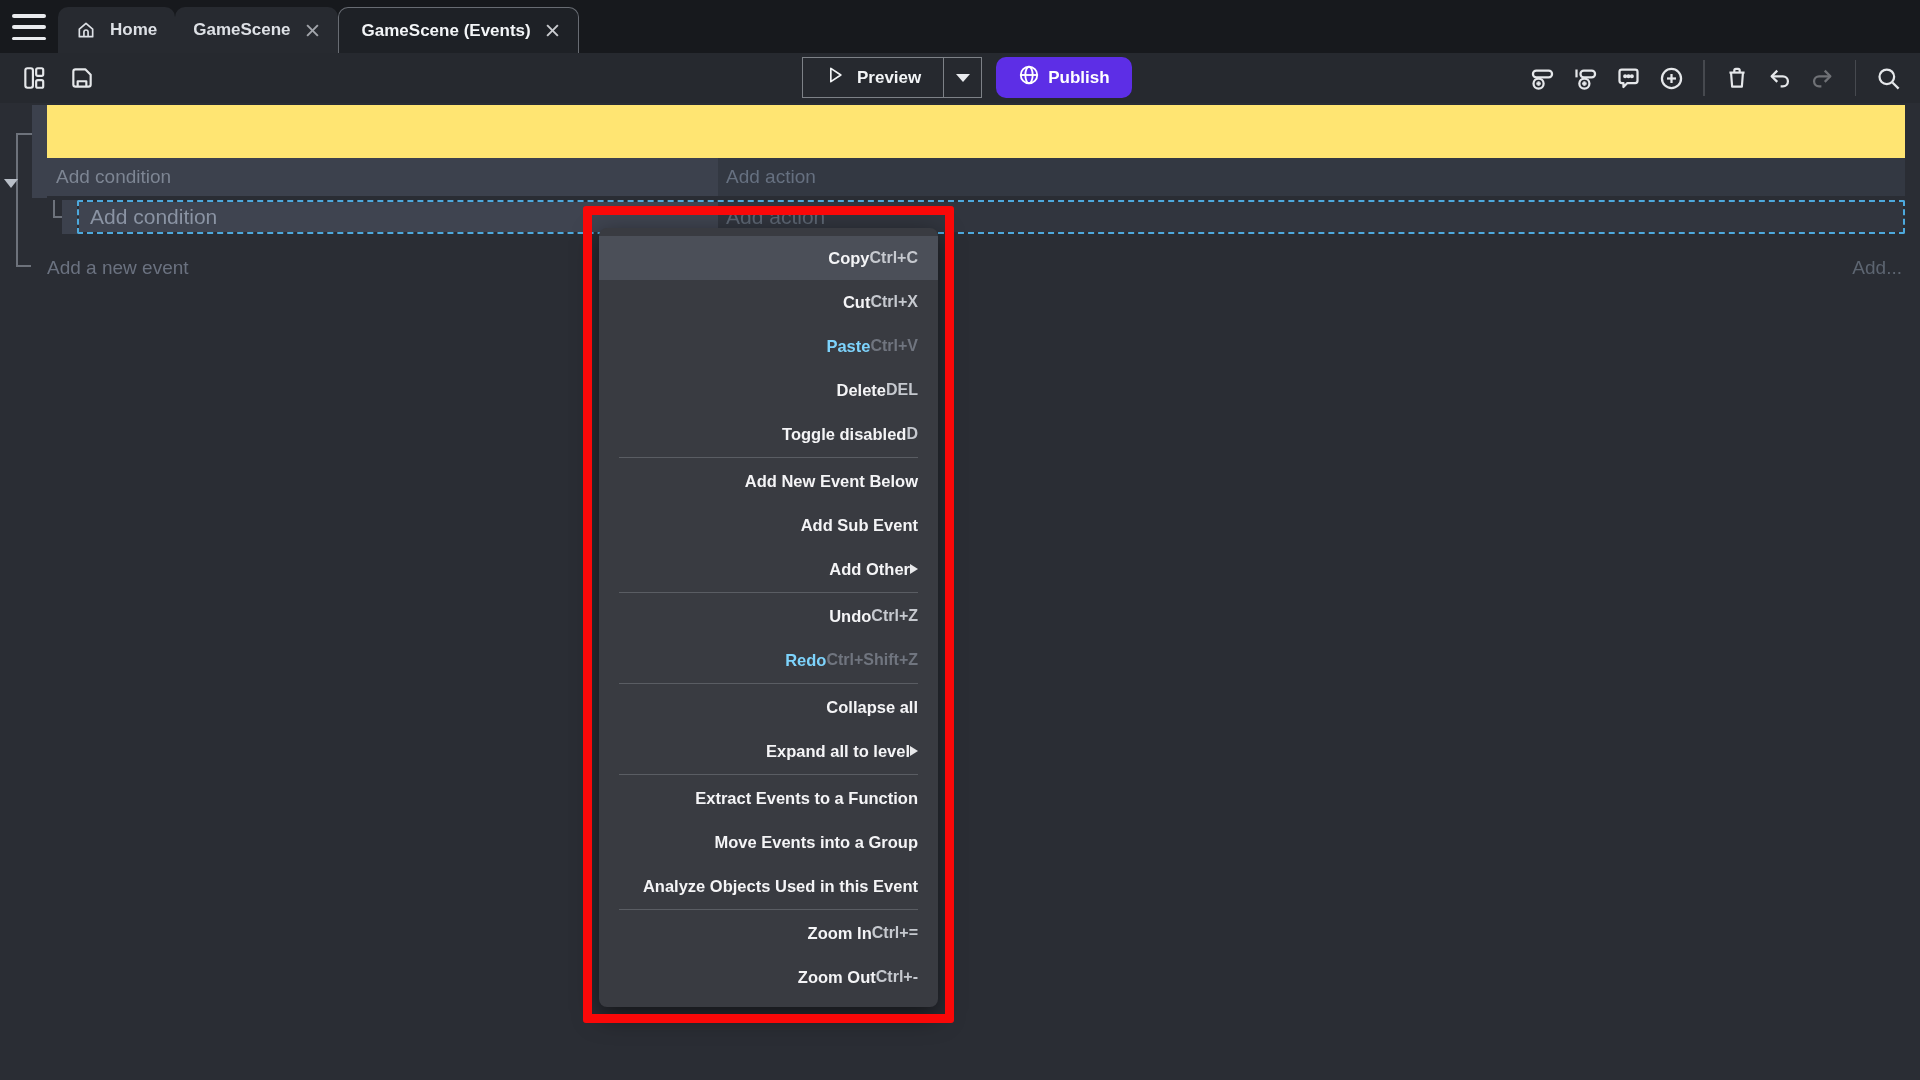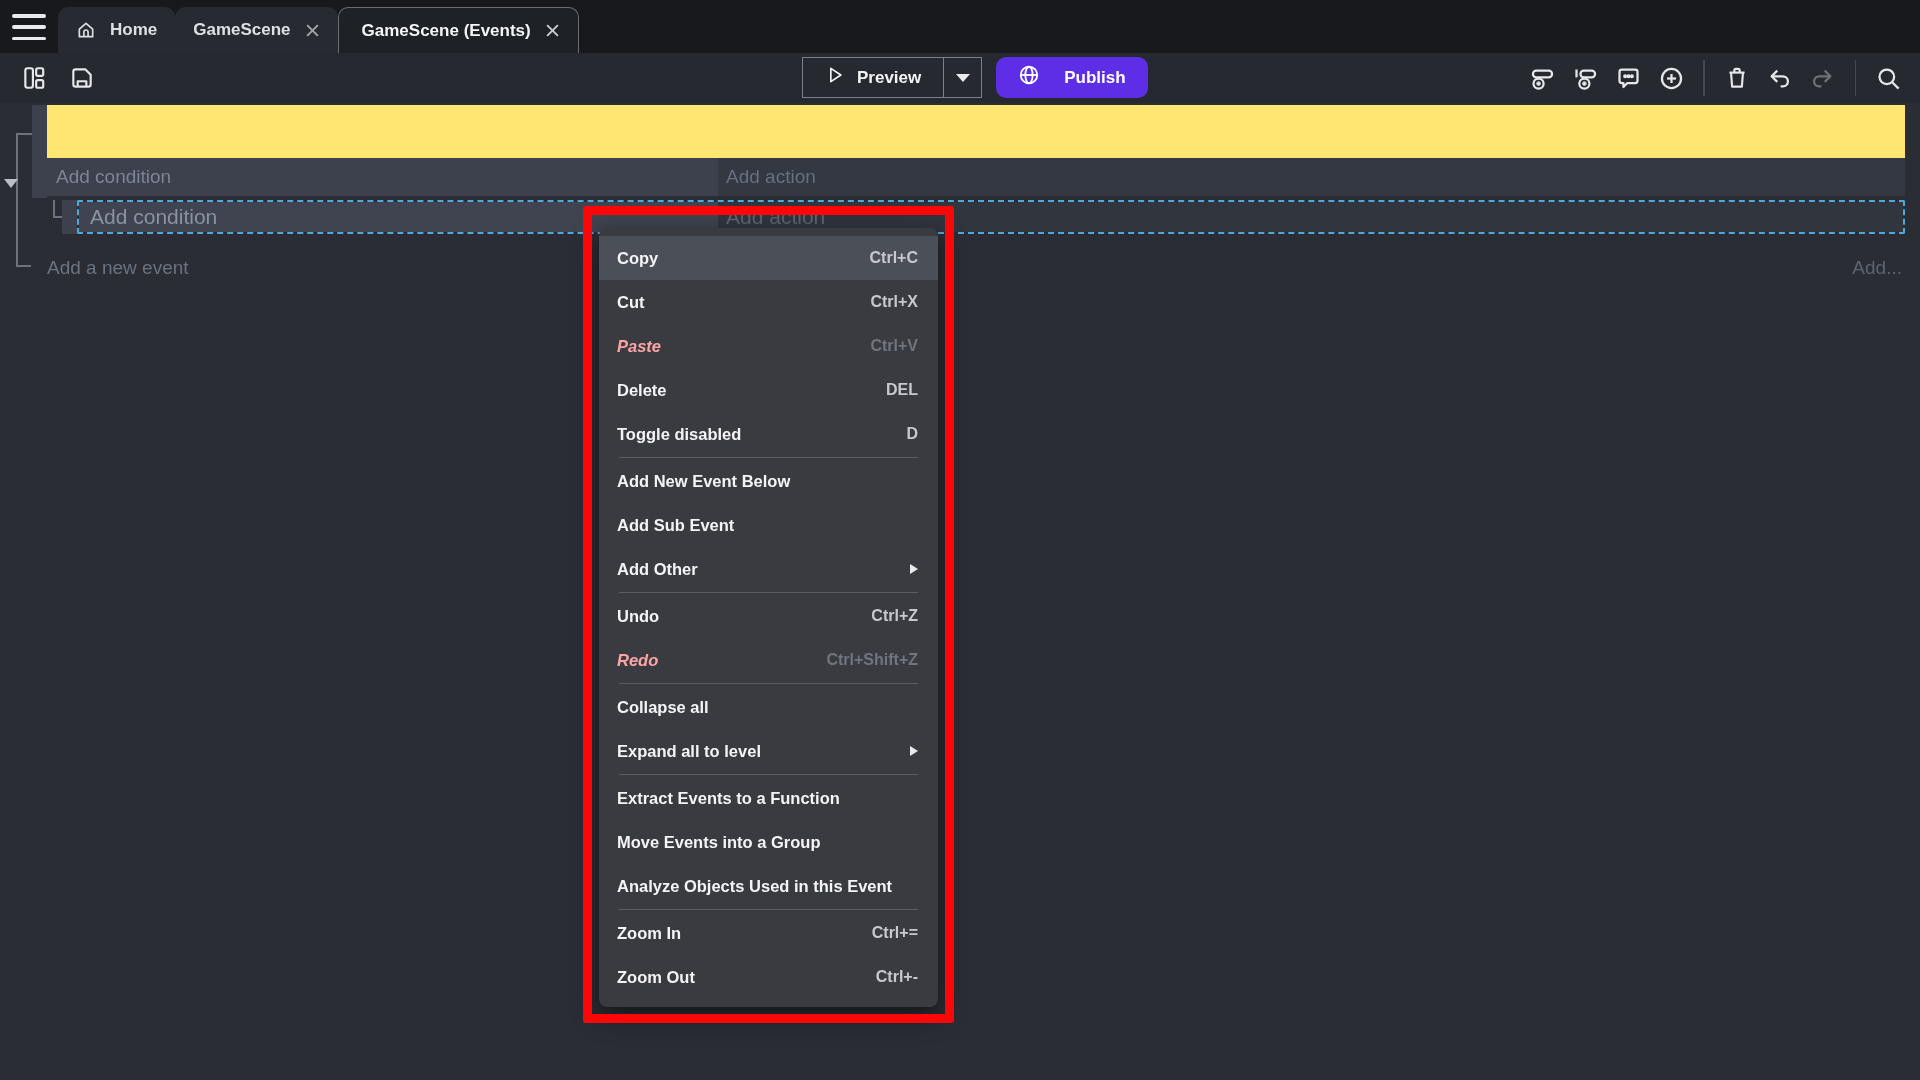--- a/index.html
+++ b/index.html
@@ -28,21 +28,21 @@
   .tb-center { position:absolute; left:802px; top:4px; display:flex; gap:14px; }
   .preview-btn { height:41px; border:1.5px solid #7d8187; border-radius:0; display:flex;
                  align-items:stretch; color:#f2f4f6; background:transparent; }
   .preview-main { display:flex; align-items:center; gap:12px; padding:0 22px; cursor:pointer;
                   font-size:17px; font-weight:700; }
   .preview-arrow { width:38px; display:flex; align-items:center; justify-content:center;
                    border-left:1.5px solid #7d8187; cursor:pointer; }
   .caret-down { width:0; height:0; border-left:7px solid transparent; border-right:7px solid transparent;
                 border-top:8px solid #e9ebee; }
   .publish-btn { height:41px; background:#5d2ee6; border-radius:10px; display:flex; align-items:center;
-                 gap:24px; padding:0 22px; color:#ffffff; font-size:17px; font-weight:700; cursor:pointer; }
+                 gap:8px; padding:0 22px; color:#ffffff; font-size:17px; font-weight:700; cursor:pointer; }
   .tb-right { position:absolute; right:14px; top:0; height:50px; display:flex; align-items:center; gap:7px; }
   .tb-sep { width:1.5px; height:36px; background:#46494f; margin:0 7px; }
   .dim { opacity:.38; }
 
   
   .sheet { position:relative; width:1920px; height:977px; background:#2a2d34; }
   .gutter { position:absolute; background:#3c414d; }
   .comment-bar { position:absolute; left:47px; top:2px; width:1858px; height:53px; background:#ffe572; cursor:text; }
   .evt-row { position:absolute; display:flex; }
   .row1 { left:47px; top:55px; width:1858px; height:38px; }
@@ -63,26 +63,26 @@
   .add-event-link { position:absolute; left:47px; top:150px; height:30px; display:flex; align-items:center;
                     color:#6b7280; font-size:19px; cursor:pointer; }
   .add-short-link { position:absolute; right:18px; top:150px; height:30px; display:flex; align-items:center;
                     color:#5d6571; font-size:19px; cursor:pointer; }
 
   
   .context-menu { position:absolute; left:599px; top:125px; width:339px; padding:8px 0;
                   background:#393b41; border-radius:8px; box-shadow:0 8px 26px rgba(0,0,0,.55);
                   z-index:20; }
   .menu-item { height:44px; padding:0 20px 0 18px; display:flex; align-items:center;
-               justify-content:space-between; cursor:pointer; }
+               justify-content:flex-end; cursor:pointer; }
   .menu-item .mi-label { color:#f4f4f6; font-size:16.5px; font-weight:700; }
   .menu-item .mi-shortcut { color:#c6c9cf; font-size:16px; font-weight:700; }
   .menu-item.highlighted { background:#4b4f58; }
   .menu-item.disabled { cursor:default; }
-  .menu-item.disabled .mi-label { color:#fca5a5;font-style:italic; }
+  .menu-item.disabled .mi-label { color:#7dd3fc; }
   .menu-item.disabled .mi-shortcut { color:#70757f; }
   .mi-arrow { width:0; height:0; border-left:8px solid #e8e9eb; border-top:5.5px solid transparent;
               border-bottom:5.5px solid transparent; }
   .menu-divider { height:1px; background:#5a5d63; margin:1px 20px; }
 
   
   .red-annotation { position:absolute; left:583px; top:103px; width:371px; height:817px;
                     border:9px solid #fa0808; border-radius:3px; z-index:30; pointer-events:none; }
 </style>
 </head>

